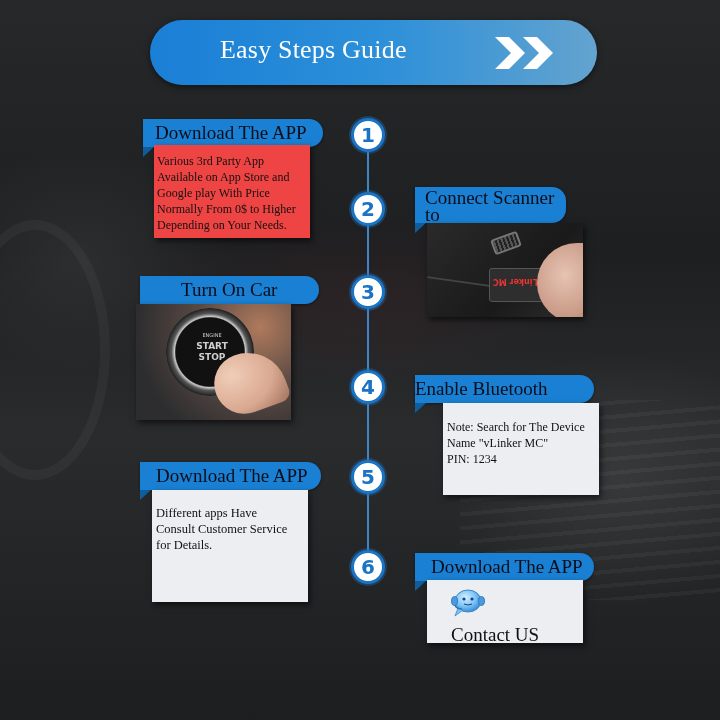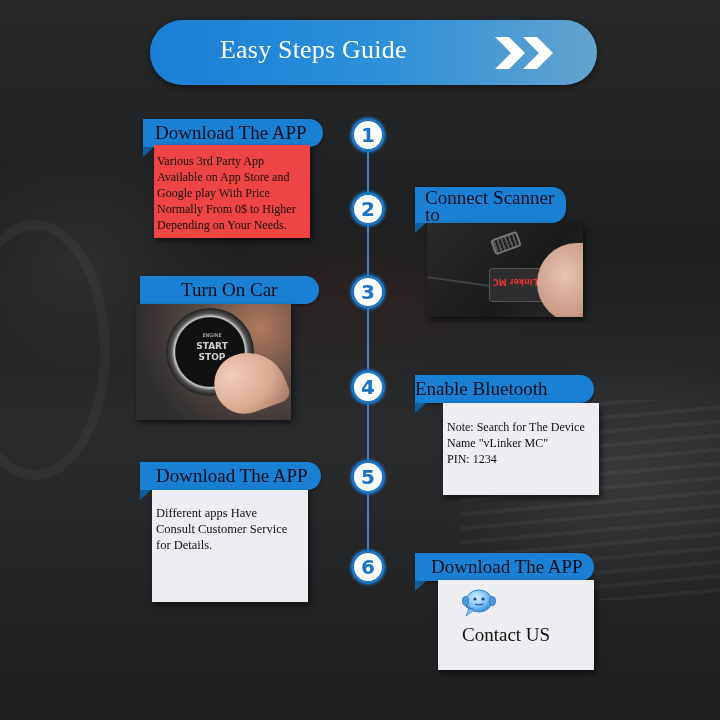--- a/index.html
+++ b/index.html
@@ -201,21 +201,21 @@
   <div class="tab" style="left:140px;top:462px;width:181px;padding-left:16px;">Download The APP</div>
   <div class="body" style="left:152px;top:490px;width:156px;height:112px;padding:15px 0 0 4px;font-size:12.5px;line-height:16px;">
     <div>Different apps Have</div>
     <div>Consult Customer Service</div>
     <div>for Details.</div>
   </div>
 </div>
 
 <div>
   <div class="tab" style="left:415px;top:553px;width:179px;padding-left:16px;">Download The APP</div>
-  <div class="body" style="left:438px;top:580px;width:156px;height:90px;text-align:right;">
+  <div class="body" style="left:427px;top:580px;width:156px;height:63px;text-align:right;">
     <svg class="contact-icon" viewBox="0 0 36 30">
       <defs>
         <radialGradient id="cg" cx="40%" cy="35%" r="65%">
           <stop offset="0%" stop-color="#d8f0ff"></stop>
           <stop offset="60%" stop-color="#7cc4f4"></stop>
           <stop offset="100%" stop-color="#3a8fd8"></stop>
         </radialGradient>
       </defs>
       <ellipse cx="18" cy="13" rx="13" ry="11" fill="url(#cg)" stroke="#3b86cc" stroke-width="1"></ellipse>
       <polygon points="8,20 5,28 13,22" fill="#7cc4f4" stroke="#3b86cc" stroke-width="0.8"></polygon>

